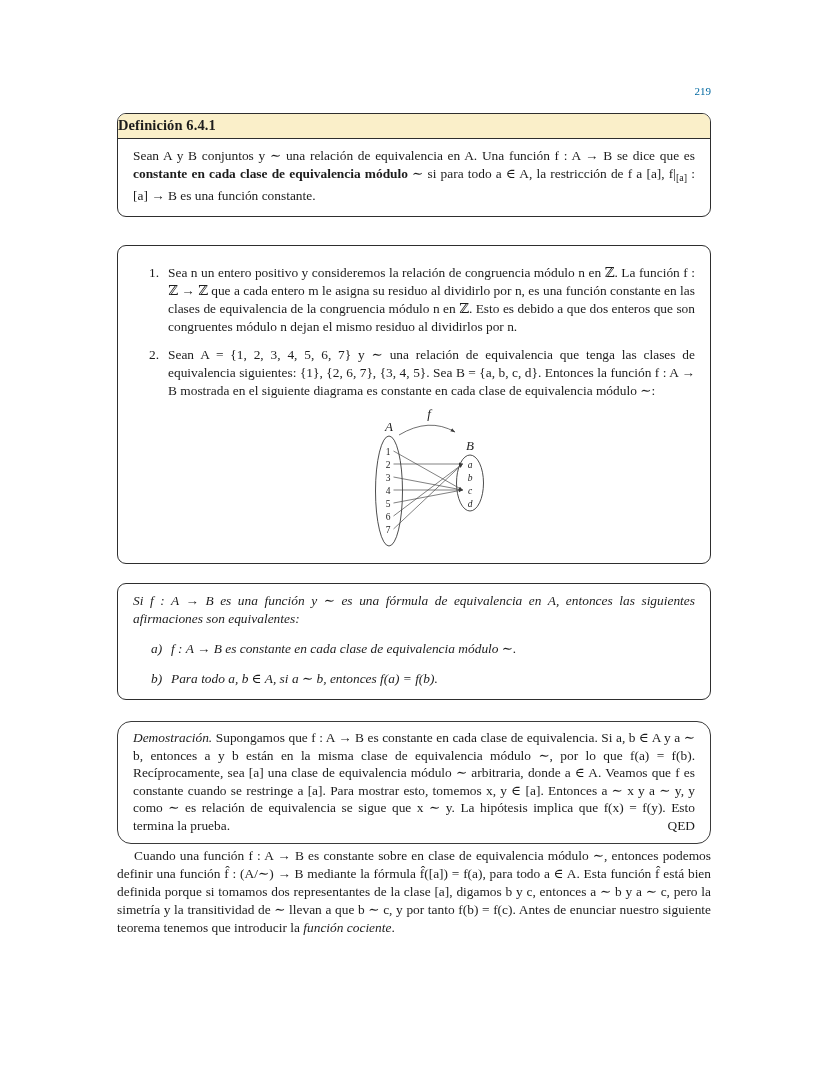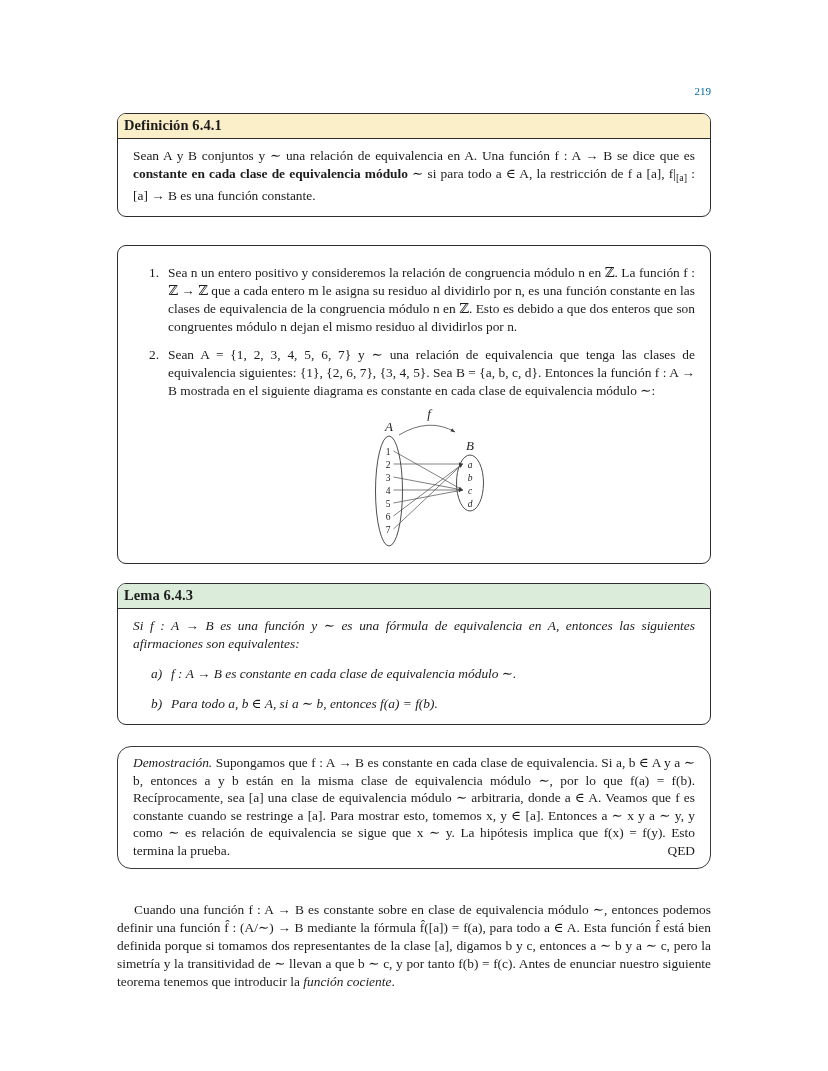--- a/index.html
+++ b/index.html
@@ -23,21 +23,21 @@
     width: 594px;
   }
   
   .colorbox {
     border: 1.6px solid #2e2e2e;
     border-radius: 9px;
     background: #ffffff;
     overflow: hidden;
   }
   .colorbox .box-header {
-    padding: 3px 6px 4px;
+    padding: 3px 0 4px;
     border-bottom: 1.2px solid #2e2e2e;
     font-weight: bold;
     font-size: 14.5px;
     letter-spacing: 0.1px;
   }
   .colorbox .box-body {
     padding: 8px 15px 11px;
     font-size: 13.4px;
     line-height: 18px;
     text-align: justify;
@@ -87,21 +87,21 @@
     border-radius: 14px;
     padding: 7px 15px 9px;
     font-size: 13.4px;
     line-height: 17.5px;
     text-align: justify;
   }
   .qed { float: right; }
 
   
   .closing {
-    margin-top: 32px;
+    margin-top: 3px;
     font-size: 13.4px;
     line-height: 18px;
     text-align: justify;
     text-indent: 17px;
   }
 </style>
 </head>
 <body>
 
 <div class="page-number">219</div>
@@ -156,21 +156,20 @@
             <line x1="34.5" y1="86" x2="103.5" y2="86" class="dg-edge" marker-end="url(#arrowhead)"></line>
             <line x1="34.5" y1="99" x2="103.5" y2="86" class="dg-edge" marker-end="url(#arrowhead)"></line>
             <line x1="34.5" y1="112" x2="103.5" y2="60" class="dg-edge" marker-end="url(#arrowhead)"></line>
             <line x1="34.5" y1="125" x2="103.5" y2="60" class="dg-edge" marker-end="url(#arrowhead)"></line>
           </svg>
       </div>
     </div>
   </section>
 
   <section class="colorbox lema-box">
-    <div class="box-header">Lema 6.4.3</div>
     <div class="box-body">
       <div>Si f : A → B es una función y ∼ es una fórmula de equivalencia en A, entonces las siguientes afirmaciones son equivalentes:</div>
       <div class="list-item">
         <span class="item-marker">a)</span>
         <span class="item-text">f : A → B es constante en cada clase de equivalencia módulo ∼.</span>
       </div>
       <div class="list-item">
         <span class="item-marker">b)</span>
         <span class="item-text">Para todo a, b ∈ A, si a ∼ b, entonces f(a) = f(b).</span>
       </div>

